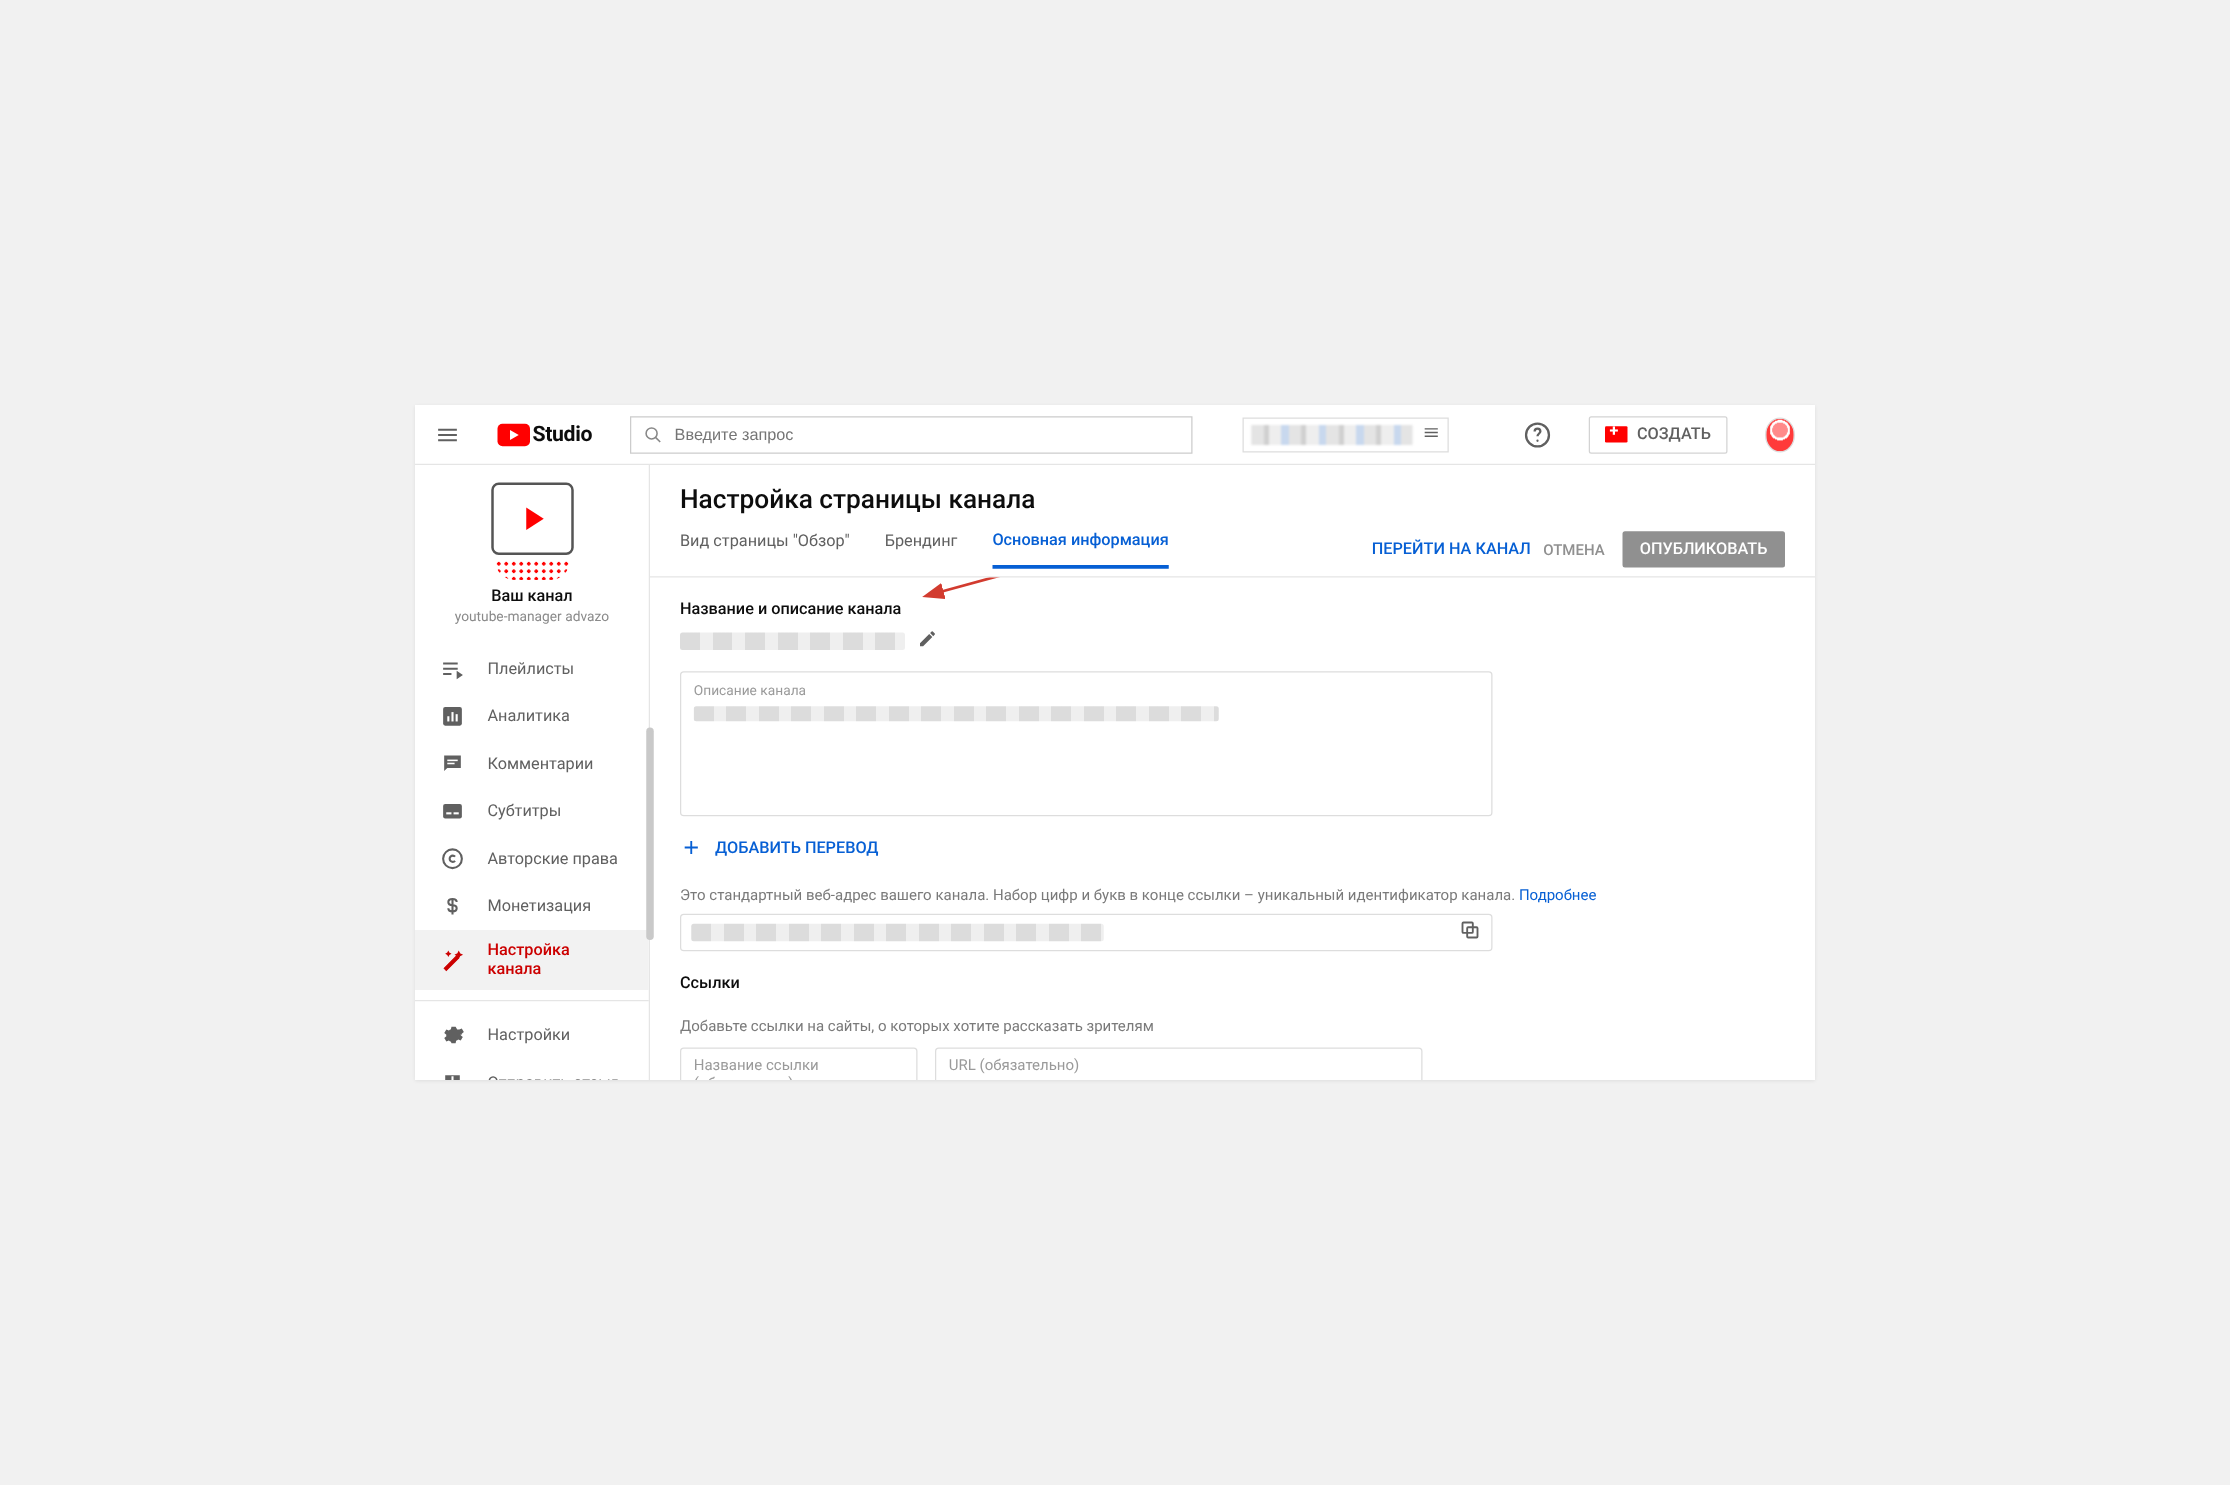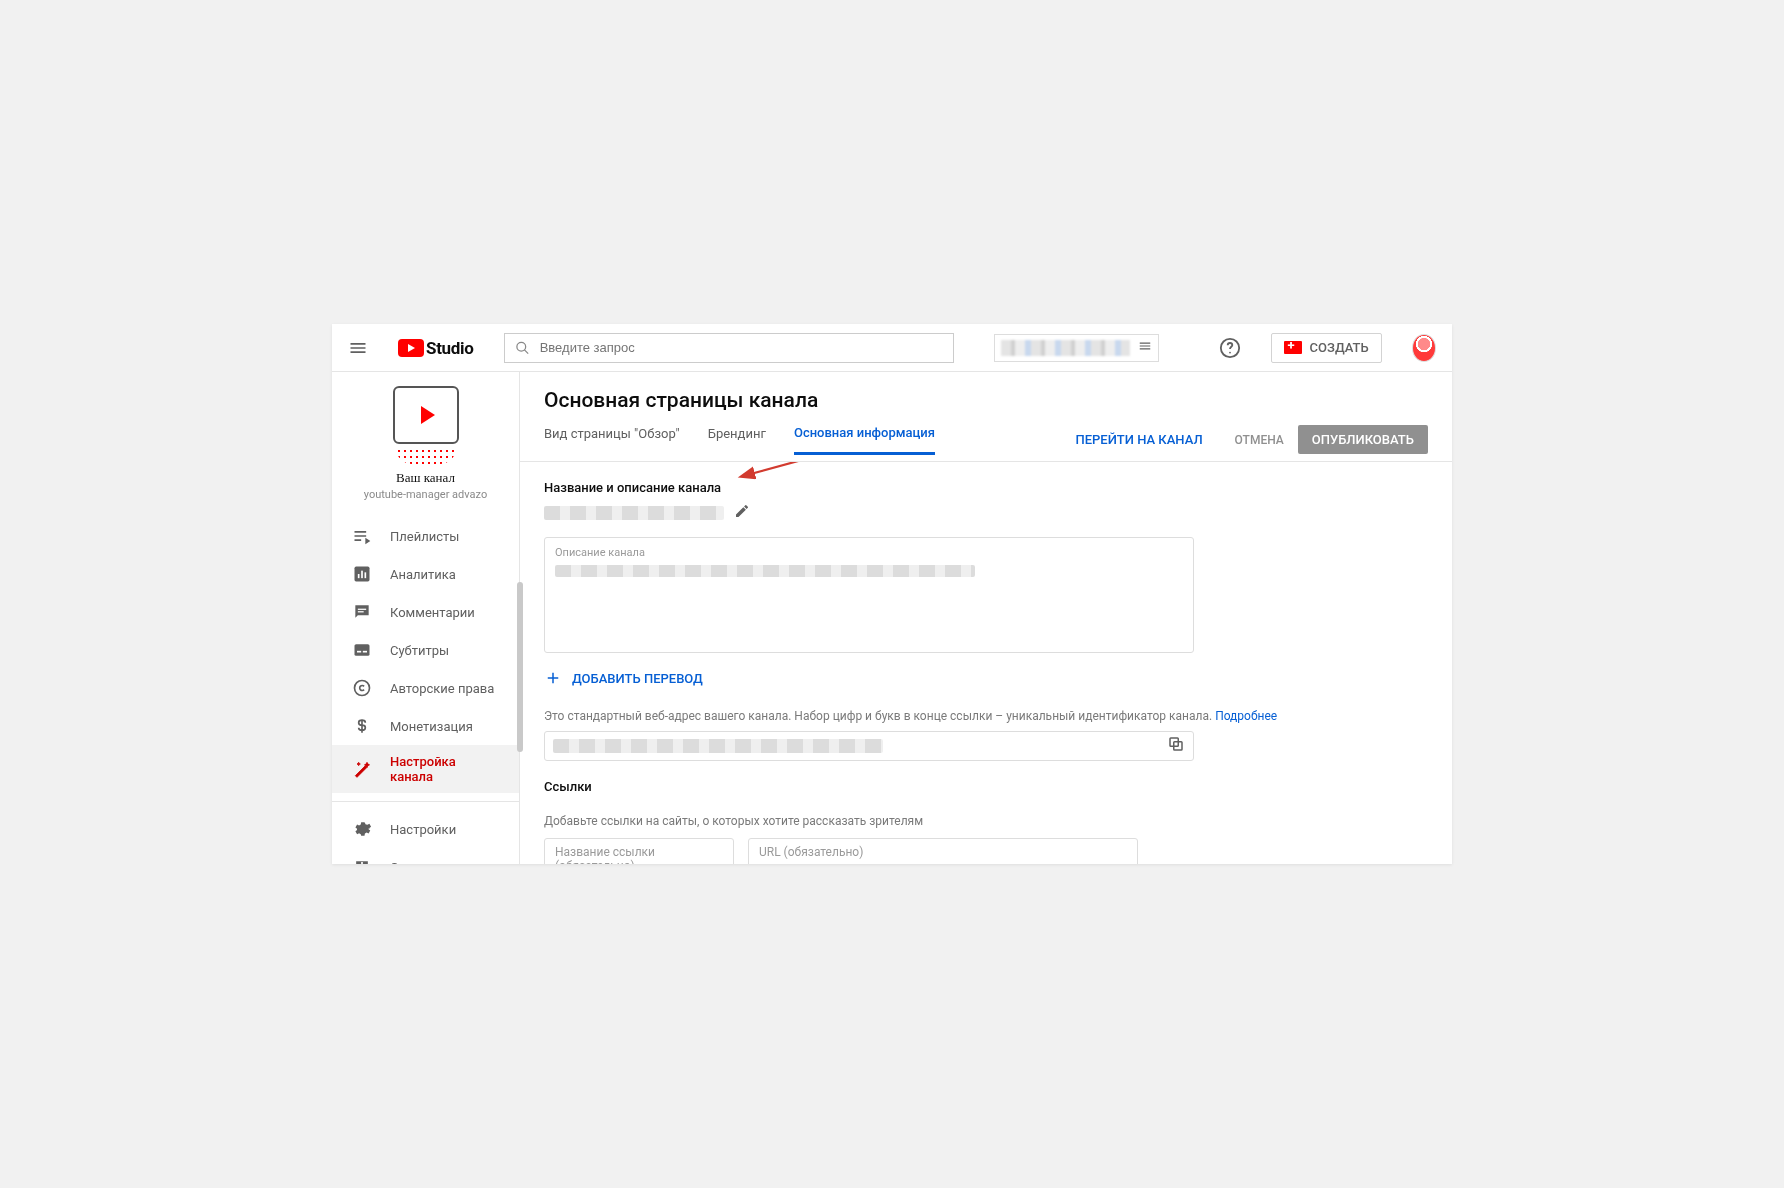--- a/index.html
+++ b/index.html
@@ -101,21 +101,21 @@
   }
   .channel-logo::before{
     content:""; border-left:14px solid #ff0000; border-top:9px solid transparent; border-bottom:9px solid transparent;
     margin-left:4px;
   }
   .channel-keys{
     width:60px; height:16px; margin:-2px auto 0;
     background: radial-gradient(circle,#ff0000 1.2px, transparent 1.3px) 0 0/6px 6px;
     border-radius: 0 0 30px 30px;
   }
-  .channel-title { font-size:13px; font-weight:500; margin-top:6px;font-family:Liberation Serif, serif;}
+  .channel-title { font-size:13px; font-weight:500; margin-top:6px;}
   .channel-sub { font-size:11px; color:#8a8a8a; margin-top:2px;text-align:center;}
 
   .nav { margin-top:6px; }
   .nav-item {
     display:flex; align-items:center; gap:18px;
     padding: 9px 20px; font-size:13px; color:#606060; cursor:pointer;
   }
   .nav-item.active { background:#f2f2f2; color:#cc0000; font-weight:500;}
   .nav-item.active svg { stroke:#cc0000; fill:#cc0000;}
   .nav-item svg { flex-shrink:0; }
@@ -132,21 +132,21 @@
   .page-head { padding: 16px 24px 0; }
   .page-title { font-size:21px; font-weight:500; }
 
   .tabrow {
     display:flex; align-items:center; border-bottom:1px solid #e5e5e5;
     padding: 0 24px; margin-top:6px; height:44px;
   }
   .tab { font-size:13px; color:#606060; padding: 0 0 12px; margin-right:28px; cursor:pointer; }
   .tab.active { color:#065fd4; border-bottom:3px solid #065fd4; font-weight:500;}
   .tabrow .tab-spacer { flex:1; }
-  .link-btn { color:#065fd4; font-size:13px; font-weight:500; cursor:pointer; margin-right:32px;}
+  .link-btn { color:#065fd4; font-size:13px; font-weight:500; cursor:pointer; margin-right:10px;}
   .text-btn { color:#909090; font-size:12px; font-weight:500; margin-right:14px; cursor:pointer;}
   .publish-btn {
     background:#909090; color:#fff; font-size:13px; font-weight:500;
     padding:7px 14px; border-radius:2px; cursor:pointer;
   }
 
   .content { padding: 18px 24px 0; position:relative; }
   .section-title { font-size:13px; font-weight:500; margin-bottom:8px;}
   .name-row { display:flex; align-items:center; gap:10px; }
   .blur-line {
@@ -316,21 +316,21 @@
             </svg>
           <span>Отправить отзыв</span>
         </div>
       </nav>
 
       <div class="sidebar-scroll"></div>
     </aside>
 
     <main class="main">
       <div class="page-head">
-        <h1 class="page-title">Основная страницы канала</h1>
+        <h1 class="page-title">Настройка страницы канала</h1>
       </div>
 
       <div class="tabrow">
         <span class="tab">Вид страницы "Обзор"</span>
         <span class="tab">Брендинг</span>
         <span class="tab active">Основная информация</span>
         <span class="tab-spacer"></span>
         <span class="link-btn">ПЕРЕЙТИ НА КАНАЛ</span>
         <span class="text-btn">ОТМЕНА</span>
         <span class="publish-btn">ОПУБЛИКОВАТЬ</span>

